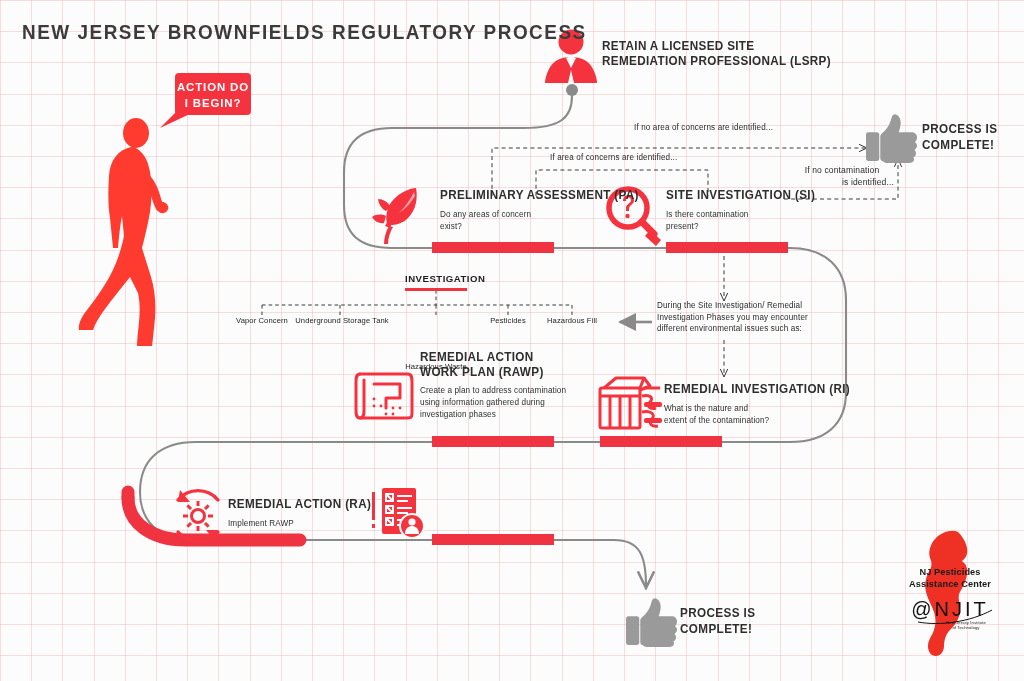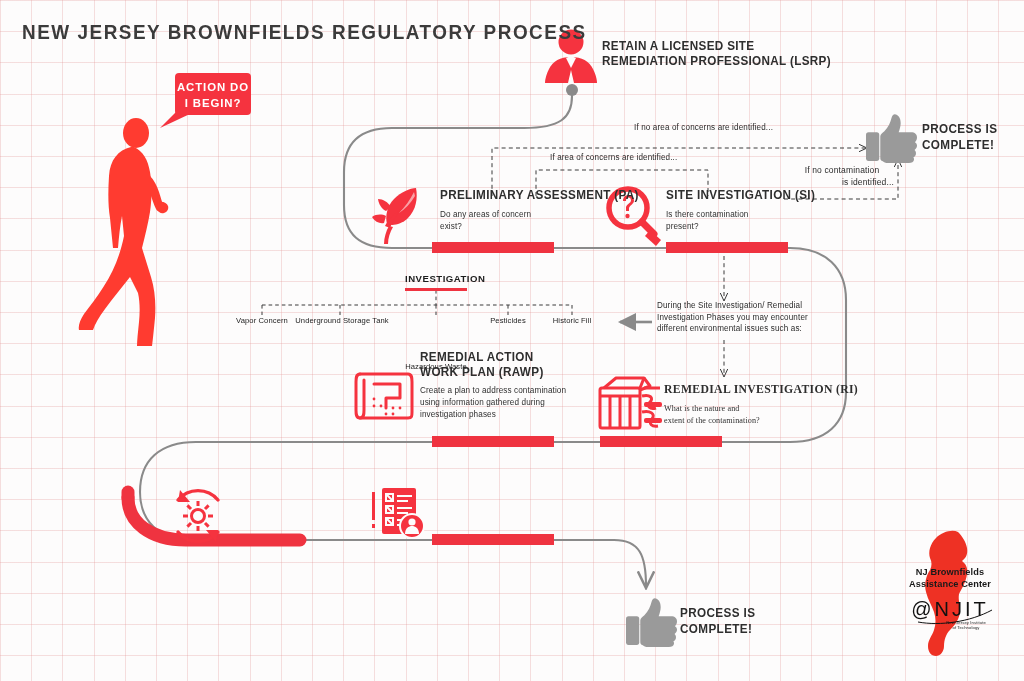--- a/index.html
+++ b/index.html
@@ -343,51 +343,55 @@
 
   <div class="lay" style="left:405px;top:273px;">
     <div class="invhead">INVESTIGATION</div>
   </div>
   <div class="ul-red" style="left:405px;top:288px;width:62px;"></div>
 
   <div class="invitem" style="left:262px;top:316px;">Vapor Concern</div>
   <div class="invitem" style="left:342px;top:316px;">Underground Storage Tank</div>
   <div class="invitem" style="left:436px;top:316px;margin-top:46px;">Hazardous Waste</div>
   <div class="invitem" style="left:508px;top:316px;">Pesticides</div>
-  <div class="invitem" style="left:572px;top:316px;">Historic Fill</div>
+  <div class="invitem" style="left:572px;top:316px;">Hazardous Fill</div>
 
   <div class="lay" style="left:657px;top:300px;">
     <div class="cond">During the Site Investigation/ Remedial</div>
     <div class="cond">Investigation Phases you may encounter</div>
     <div class="cond">different environmental issues such as:</div>
   </div>
 
   <div class="lay" style="left:420px;top:350px;">
     <div class="head">REMEDIAL ACTION</div>
     <div class="head">WORK PLAN (RAWP)</div>
     <div class="sub" style="margin-top:4px;">Create a plan to address contamination</div>
     <div class="sub">using information gathered during</div>
     <div class="sub">investigation phases</div>
   </div>
 
-  <div class="lay" style="left:664px;top:382px;font-family:Liberation Serif, serif;">
+  <div class="lay" style="left:664px;top:382px;">
     <div class="head">REMEDIAL INVESTIGATION (RI)</div>
     <div class="sub" style="margin-top:5px;">What is the nature and</div>
     <div class="sub">extent of the contamination?</div>
   </div>
 
+  <div class="lay" style="left:228px;top:497px;">
+    <div class="head">REMEDIAL ACTION (RA)</div>
+    <div class="sub" style="margin-top:5px;">Implement RAWP</div>
+  </div>
 
 
   <div class="lay" style="left:680px;top:605px;">
     <div class="done">PROCESS IS</div>
     <div class="done">COMPLETE!</div>
   </div>
 
   <div class="lay" style="left:886px;top:566px;width:128px;">
-    <div class="logotxt">NJ Brownfields</div>
+    <div class="logotxt">NJ Pesticides</div>
     <div class="logotxt">Assistance Center</div>
   </div>
   <div class="lay" style="left:886px;top:598px;width:128px;">
     <div class="njit">@NJIT</div>
   </div>
   <div class="lay" style="left:918px;top:620px;width:96px;">
     <div class="njitsub">New Jersey Institute</div>
     <div class="njitsub">of Technology</div>
   </div>
 

